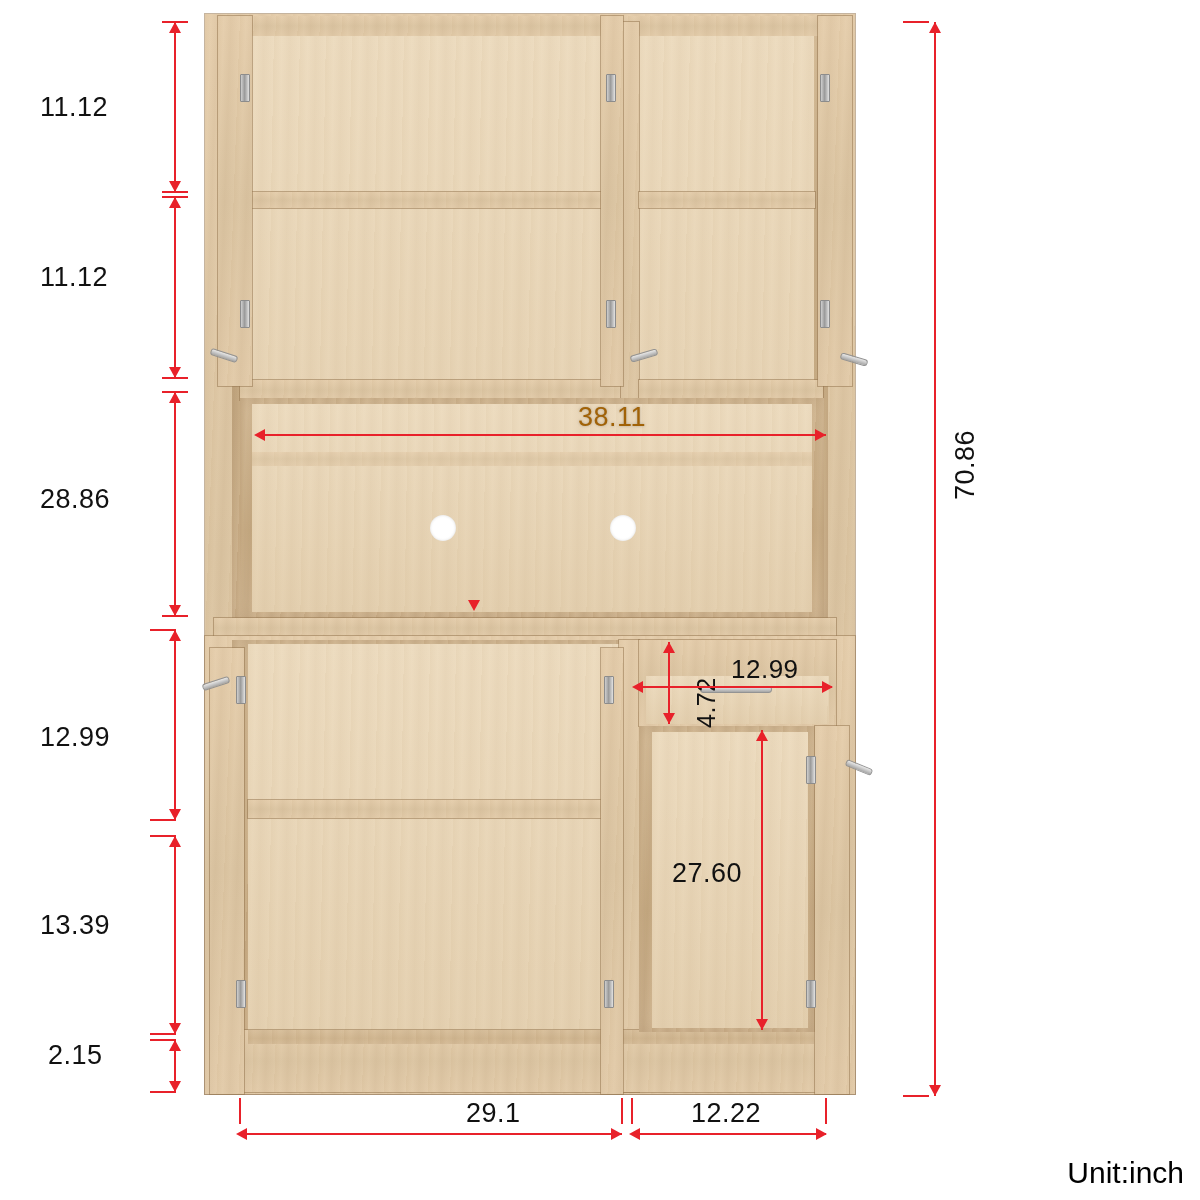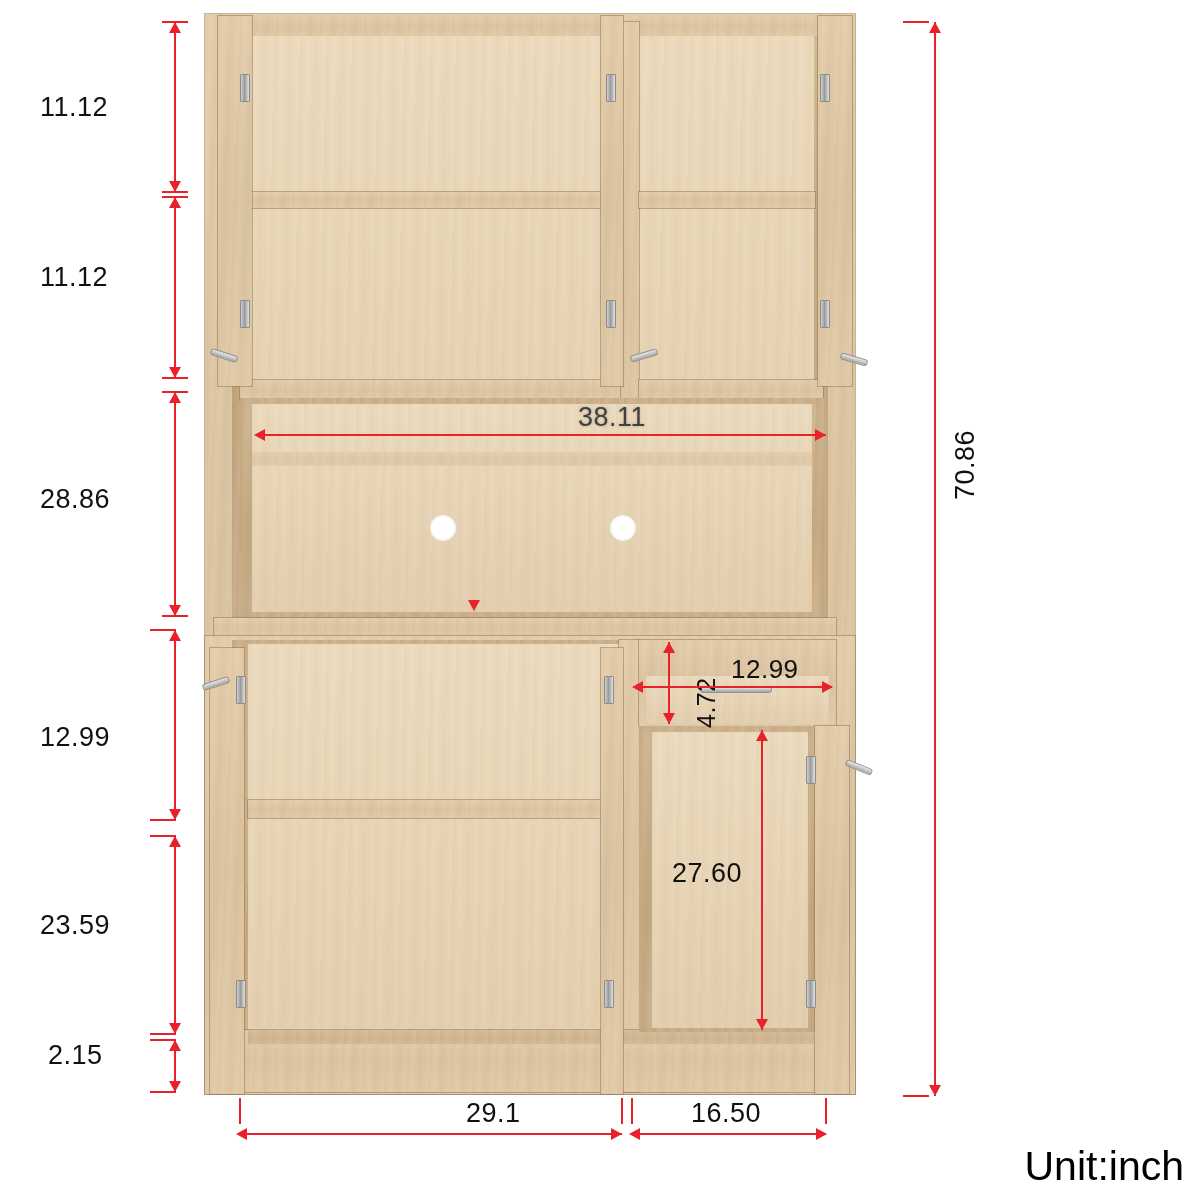--- a/index.html
+++ b/index.html
@@ -97,30 +97,30 @@
   .arrow.left  { border-top: 6px solid transparent; border-bottom: 6px solid transparent; border-right: 11px solid #e8212a; }
   .arrow.right { border-top: 6px solid transparent; border-bottom: 6px solid transparent; border-left: 11px solid #e8212a; }
 
   .dimlabel {
     position: absolute;
     color: #111111;
     font-size: 27px;
     letter-spacing: 0.5px;
     white-space: nowrap;
   }
-  .dimlabel.white { color: #404040; font-weight: 400; text-shadow: 0 0 3px rgba(0,0,0,0.25); }
+  .dimlabel.white { color: #a16207; font-weight: 400; text-shadow: 0 0 3px rgba(0,0,0,0.25); }
   .dimlabel.rot {
     transform-origin: 0 0;
     transform: rotate(-90deg);
   }
   .unit {
     position: absolute;
     right: 16px;
     bottom: 10px;
-    font-size: 41px;
+    font-size: 30px;
     color: #000;
   }
 </style>
 </head>
 <body>
 
 <div id="stage">
 
   <div class="wood edge" style="left:205px; top:14px; width:650px; height:1080px;"></div>
 
@@ -221,21 +221,21 @@
   <div class="dimline v" style="left:174px; top:630px; height:190px;"></div>
   <div class="arrow up" style="left:169px; top:630px;"></div>
   <div class="arrow down" style="left:169px; top:809px;"></div>
   <div class="dimlabel" style="left:40px; top:722px;">12.99</div>
 
   <div class="tick h" style="left:150px; top:835px;"></div>
   <div class="tick h" style="left:150px; top:1033px;"></div>
   <div class="dimline v" style="left:174px; top:836px; height:198px;"></div>
   <div class="arrow up" style="left:169px; top:836px;"></div>
   <div class="arrow down" style="left:169px; top:1023px;"></div>
-  <div class="dimlabel" style="left:40px; top:910px;">23.59</div>
+  <div class="dimlabel" style="left:40px; top:910px;">13.39</div>
 
   <div class="tick h" style="left:150px; top:1039px;"></div>
   <div class="tick h" style="left:150px; top:1091px;"></div>
   <div class="dimline v" style="left:174px; top:1040px; height:52px;"></div>
   <div class="arrow up" style="left:169px; top:1040px;"></div>
   <div class="arrow down" style="left:169px; top:1081px;"></div>
   <div class="dimlabel" style="left:48px; top:1040px;">2.15</div>
 
   <div class="tick h" style="left:903px; top:21px;"></div>
   <div class="tick h" style="left:903px; top:1095px;"></div>
@@ -271,17 +271,17 @@
   <div class="dimline h" style="left:240px; top:1133px; width:382px;"></div>
   <div class="arrow left" style="left:236px; top:1128px;"></div>
   <div class="arrow right" style="left:611px; top:1128px;"></div>
   <div class="dimlabel" style="left:466px; top:1098px;">29.1</div>
 
   <div class="tick v" style="left:631px; top:1098px;"></div>
   <div class="tick v" style="left:825px; top:1098px;"></div>
   <div class="dimline h" style="left:633px; top:1133px; width:193px;"></div>
   <div class="arrow left" style="left:629px; top:1128px;"></div>
   <div class="arrow right" style="left:816px; top:1128px;"></div>
-  <div class="dimlabel" style="left:691px; top:1098px;">16.50</div>
+  <div class="dimlabel" style="left:691px; top:1098px;">12.22</div>
 
   <div class="unit">Unit:inch</div>
 
 </div>
 
 </body></html>

